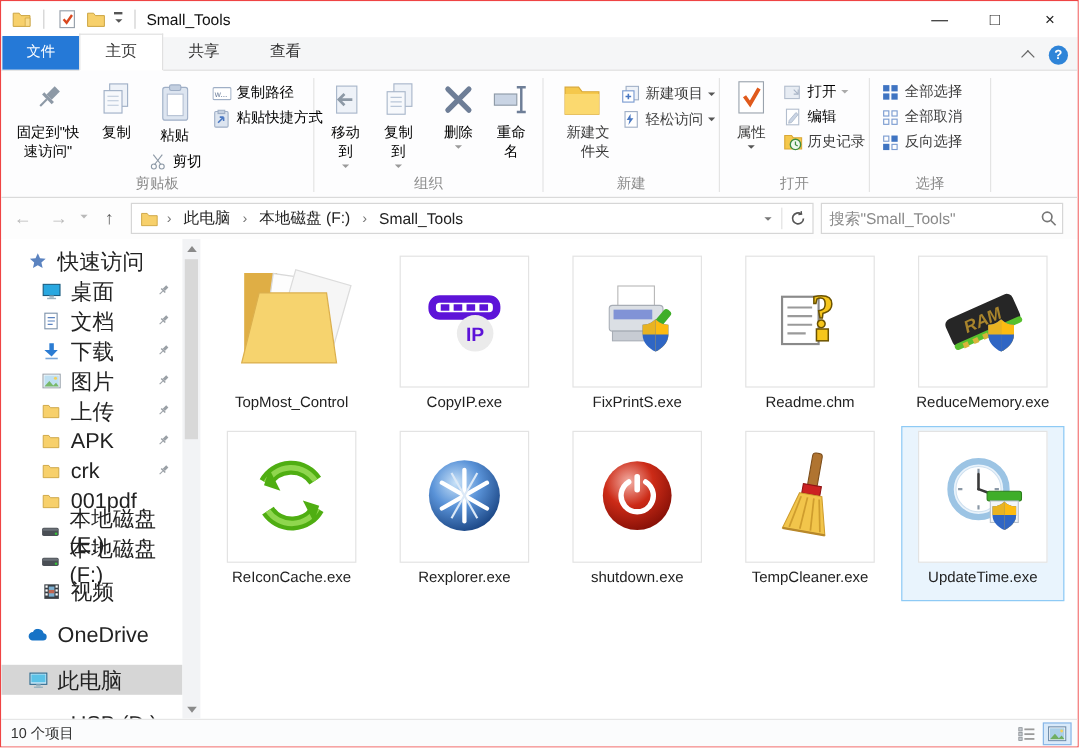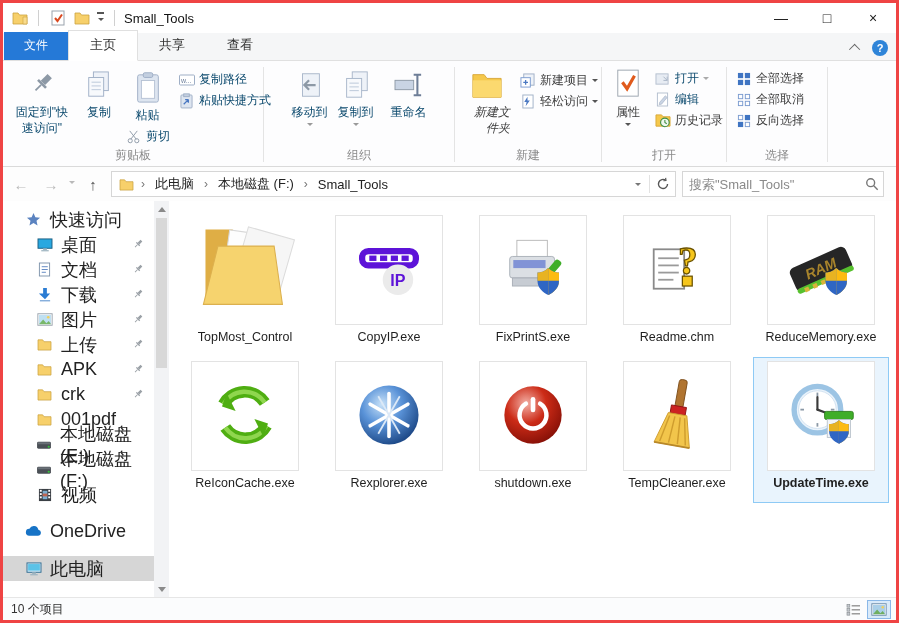--- a/index.html
+++ b/index.html
@@ -1,17 +1,17 @@
 <!DOCTYPE html>
 <html><head>
 <meta charset="utf-8">
 <style>
   * { box-sizing: border-box; margin: 0; padding: 0; }
   body { font-family: "Liberation Sans", "DejaVu Sans", sans-serif; background:#fff; }
-  .window { width:899px; height:623px; border:3px solid #ef4444; background:#fff;
+  .window { width:899px; height:623px; border:1px solid #ef4444; background:#fff;
             display:flex; flex-direction:column; overflow:hidden; font-size:12px; color:#333; }
 
   
   .titlebar { height:30px; display:flex; align-items:center; padding-left:8px; background:#fff; flex:0 0 auto; }
   .titlebar .qat { display:flex; align-items:center; gap:7px; }
   .tsep { width:1px; height:16px; background:#d0d0d0; margin:0 3px; }
   .title-text { margin-left:6px; font-size:13px; color:#111; }
   .win-controls { margin-left:auto; display:flex; height:100%; }
   .win-btn { width:46px; height:100%; display:flex; align-items:center; justify-content:center;
              font-size:14px; color:#222; cursor:default; }
@@ -28,21 +28,21 @@
   .help-circle { width:16px; height:16px; border-radius:50%; background:#2e84d8; color:#fff; font-size:11px; font-weight:bold;
                  display:flex; align-items:center; justify-content:center; }
 
   
   .ribbon { height:106px; background:#fdfdfe; border-bottom:1px solid #dadada; display:flex; flex:0 0 auto; padding-top:2px; }
   .rsec { position:relative; display:flex; align-items:flex-start; padding:2px 4px 16px; }
   .rsec-label { position:absolute; bottom:2px; left:0; right:0; text-align:center; color:#8a8a8a; font-size:12px; }
   .rdiv { width:1px; background:#e4e4e4; margin:4px 0; }
   .btn-big { display:flex; flex-direction:column; align-items:center; padding:3px 5px; text-align:center; line-height:1.35; }
   .btn-big .blabel { margin-top:2px; }
-  .gray-t { color:#0c4a6e; }
+  .gray-t { color:#000000; }
   .dark-t { color:#3c3c3c;text-align:right; }
   .btn-small { display:flex; align-items:center; gap:4px; height:21px; padding:0 4px; white-space:nowrap; }
   .smallcol { display:flex; flex-direction:column; justify-content:flex-start; padding-top:4px; }
   .icon32 { width:34px; height:34px; display:flex; align-items:center; justify-content:center; }
   .icon16 { width:17px; height:17px; display:flex; align-items:center; justify-content:center; }
 
   
   .navrow { height:34px; display:flex; align-items:center; padding:0 12px 0 6px; gap:6px; background:#fdfdfd; flex:0 0 auto; }
   .nav-arrow { font-size:15px; width:24px; text-align:center; }
   .nav-arrow.disabled { color:#b9b9b9; }
@@ -70,21 +70,21 @@
   .sbar .arr { position:absolute; left:0; width:15px; height:15px; display:flex; align-items:center; justify-content:center; }
   .sbar .arr.up { top:0; } .sbar .arr.down { bottom:0; }
   .tri-up { width:0; height:0; border:4px solid transparent; border-bottom:5px solid #8a8a8a; margin-top:-3px; }
   .tri-down { width:0; height:0; border:4px solid transparent; border-top:5px solid #8a8a8a; margin-bottom:-3px; }
   .sbar .thumb { position:absolute; left:2px; width:11px; top:17px; height:150px; background:#d8d8d8; }
 
   
   .content { flex:1; padding:10px 0 0 8px; }
   .grid { display:grid; grid-template-columns:repeat(5, 144px); grid-auto-rows:146px; row-gap:0; }
   .file-item { width:136px; display:flex; flex-direction:column; align-items:center; padding-top:3px; border:1px solid transparent; }
-  .file-item.selected { background:#e9f4fd; border:1px solid #8ecaf5;font-weight:bold; }
+  .file-item.selected { background:#e9f4fd; border:1px solid #8ecaf5; }
   .tile { width:108px; height:110px; border:1px solid #e3e3e3; background:#fff; display:flex; align-items:center; justify-content:center; }
   .tile.noborder { border-color:transparent; background:transparent; }
   .fname { margin-top:5px; font-size:12.5px; color:#1f1f1f; text-align:center; }
 
   
   .statusbar { height:23px; flex:0 0 auto; background:#fbfcfd; border-top:1px solid #e6e6e6;
                display:flex; align-items:center; padding:0 3px 0 8px; font-size:12px; color:#333; }
   .sb-right { margin-left:auto; display:flex; align-items:center; gap:2px; padding-right:2px; }
   .viewbtn { width:24px; height:19px; display:flex; align-items:center; justify-content:center; border:1px solid transparent; }
   .viewbtn.selected { border:1px solid #8ab8e8; background:#d9eafa; }
@@ -238,40 +238,49 @@
                 <line x1="9" y1="22" x2="19" y2="22"></line>
               </g>
             </svg>
         </span>
         <span class="blabel">复制到</span>
         <span class="caret sm" style="border-top-color:#9a9a9a;"></span>
       </div>
       <div class="rdiv" style="margin:4px 3px;"></div>
       <div class="btn-big gray-t">
         <span class="icon32">
+          <svg width="28" height="28" viewBox="0 0 32 32">
+              <path d="M6 6 L26 26 M26 6 L6 26" stroke="#6e7e97" stroke-width="5" stroke-linecap="round"></path>
+            </svg>
+        </span>
+        <span class="blabel">删除</span>
+        <span class="caret sm" style="border-top-color:#9a9a9a;"></span>
+      </div>
+      <div class="btn-big gray-t">
+        <span class="icon32">
           <svg width="32" height="28" viewBox="0 0 34 30">
               <rect x="2" y="10" width="20" height="10" fill="#c9d4e4" stroke="#8d99a6"></rect>
               <path d="M26 4 v22 M22 4 h8 M22 26 h8" stroke="#6e7e97" stroke-width="2.2" fill="none"></path>
             </svg>
         </span>
         <span class="blabel">重命名</span>
       </div>
       <div class="rsec-label">组织</div>
     </div>
     <div class="rdiv"></div>
 
     <div class="rsec" style="width:146px;">
       <div class="btn-big dark-t">
         <span class="icon32">
           <svg width="32" height="30" viewBox="0 0 34 30">
               <path d="M2 4 h12 l3 4 h15 v20 H2 z" fill="#f5c84c" stroke="#d9a837"></path>
               <path d="M2 10 h30 v18 H2 z" fill="#fbd96f"></path>
             </svg>
         </span>
-        <span class="blabel" style="width:46px;font-style:italic;">新建文件夹</span>
+        <span class="blabel" style="width:46px;">新建文件夹</span>
       </div>
       <div class="smallcol" style="padding-top:5px;">
         <div class="btn-small dark-t">
           <span class="icon16">
             <svg width="15" height="15" viewBox="0 0 16 16">
                 <rect x="4" y="1" width="11" height="12" fill="#eef2f8" stroke="#9fafc6"></rect>
                 <rect x="1" y="5" width="10" height="10" fill="#fff" stroke="#7a9bd0"></rect>
                 <path d="M6 10 h0 M3.5 10 h5 M6 7.5 v5" stroke="#4a78c2" stroke-width="1.4"></path>
               </svg>
           </span>

